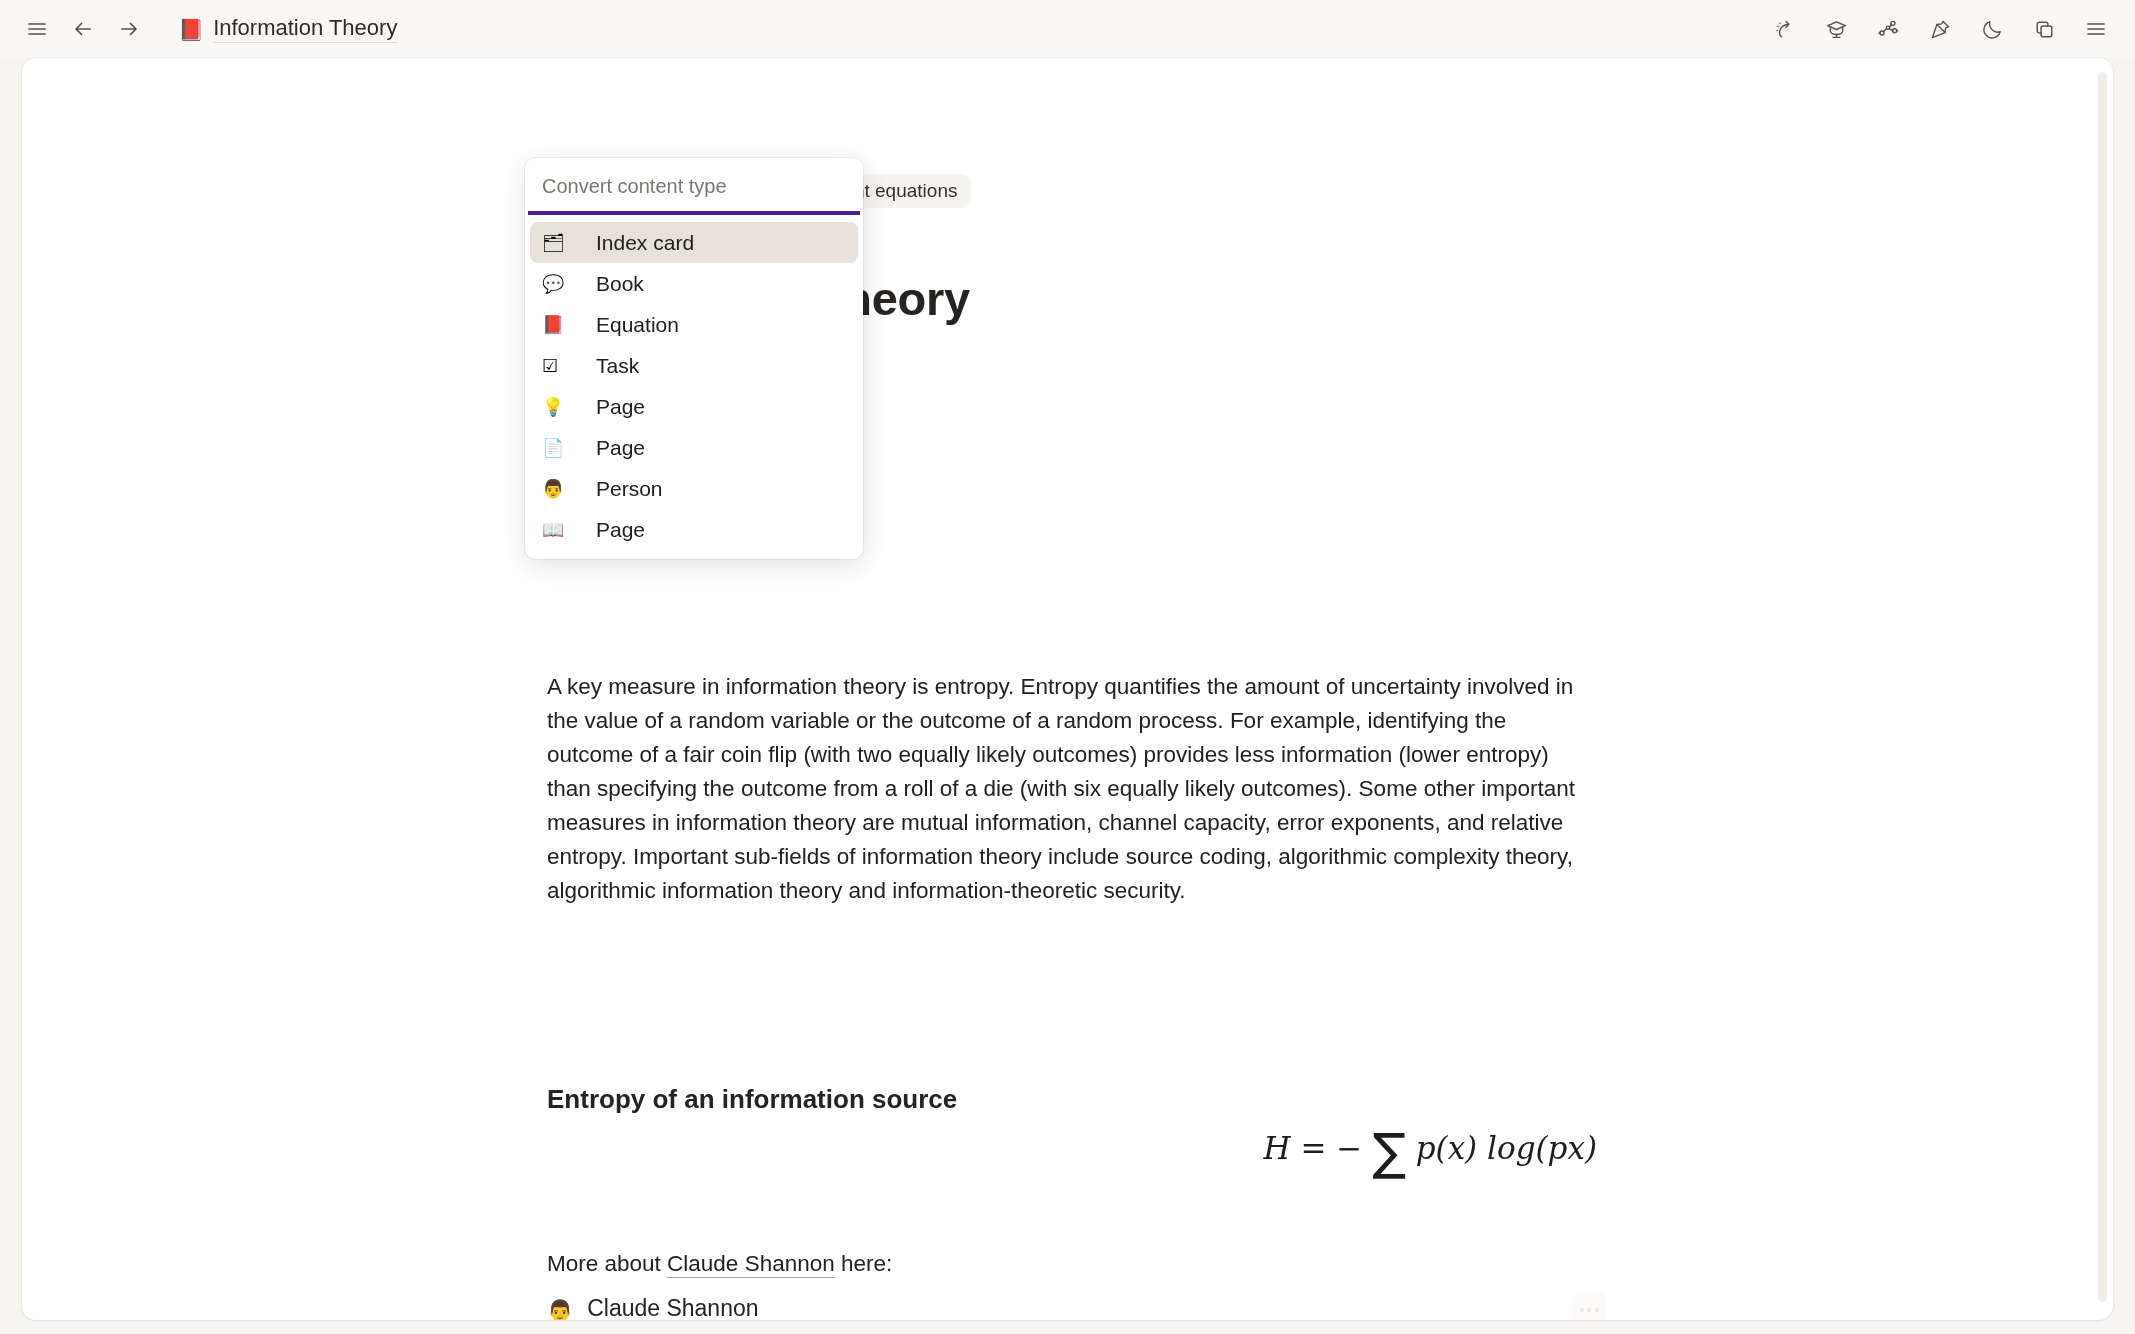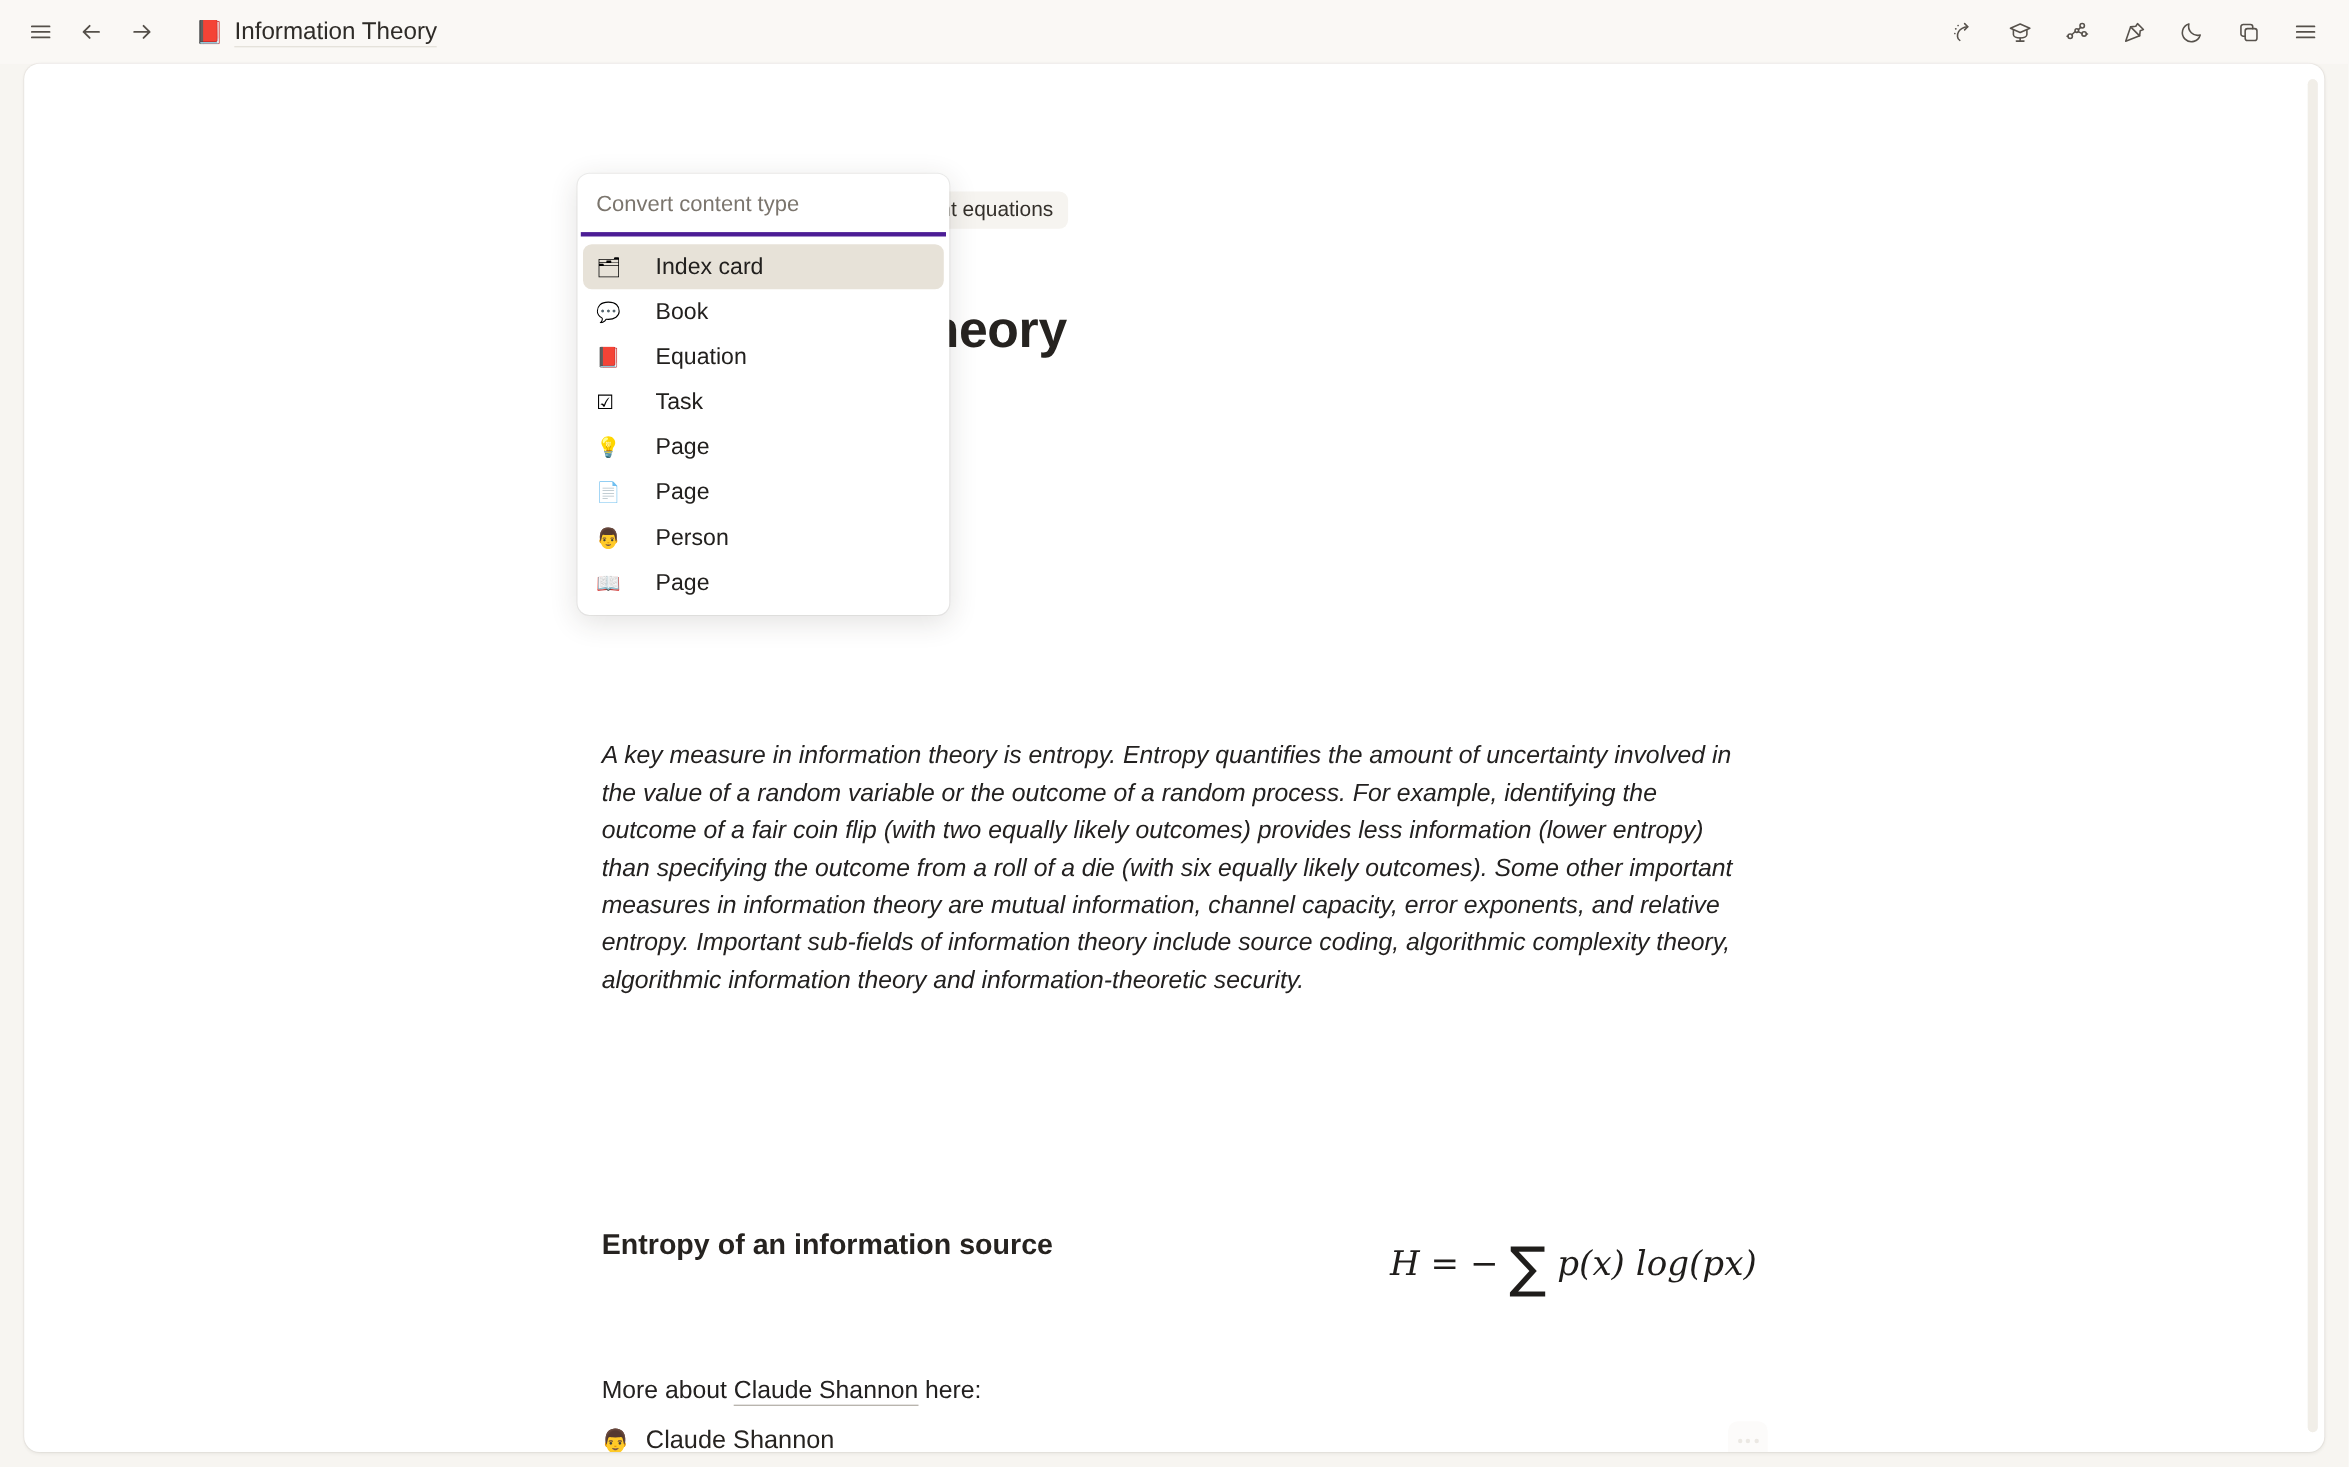--- a/index.html
+++ b/index.html
@@ -177,27 +177,26 @@
 
   
   .para {
     position: absolute;
     top: 612px;
     left: 0;
     width: 1048px;
     font-size: 22.5px;
     line-height: 34px;
     color: #232120;
-    font-style: italic;
   }
 
   
   .section-h {
     position: absolute;
-    top: 1058px;
+    top: 1026px;
     left: 0;
     font-size: 26px;
     font-weight: bold;
     color: #262320;
   }
 
   
   .equation {
     position: absolute;
     top: 1065px;

